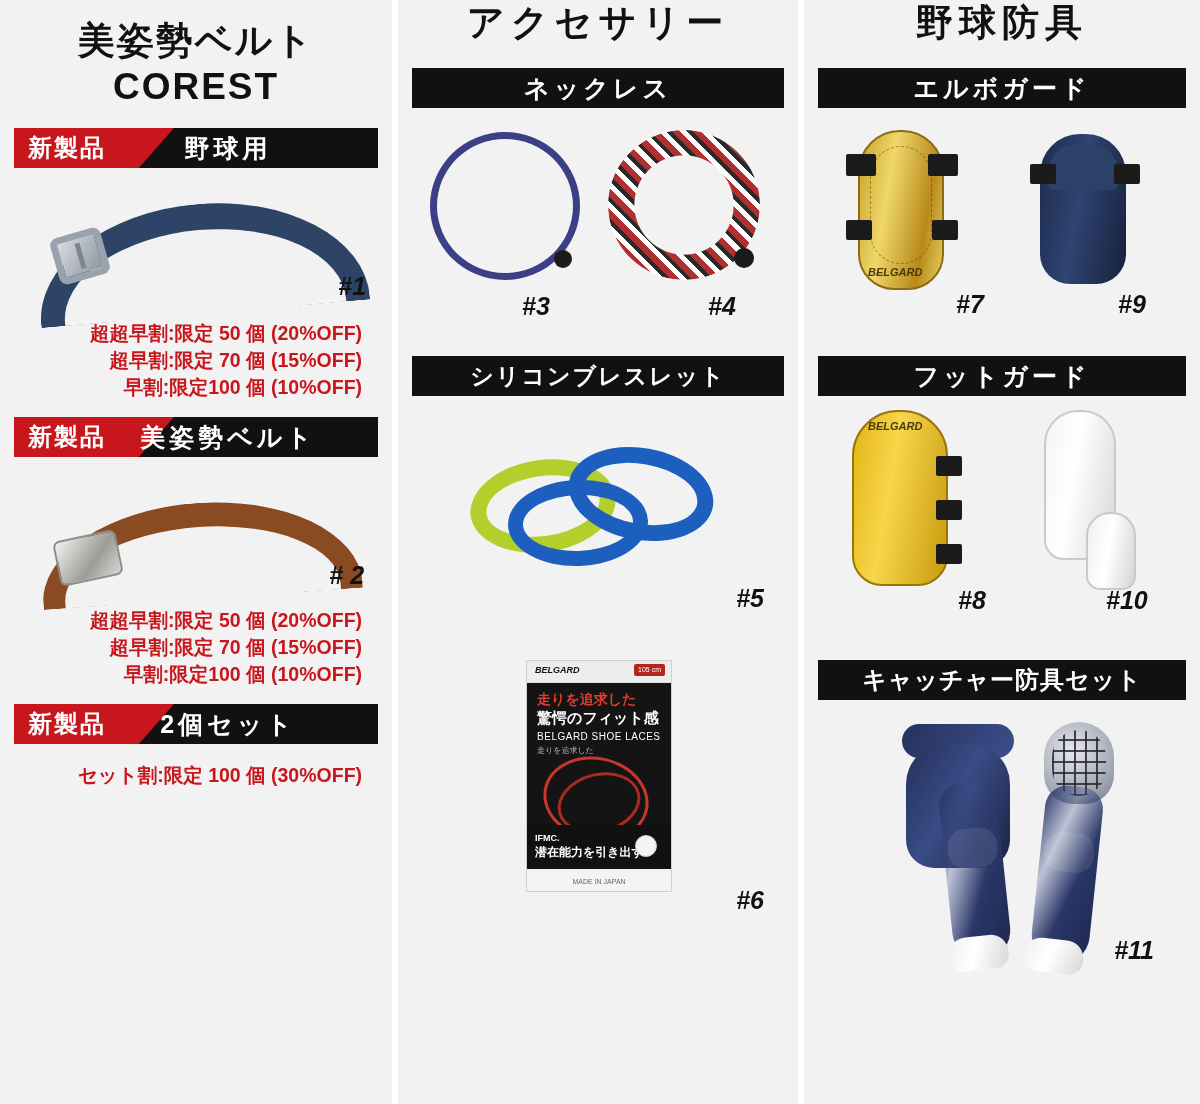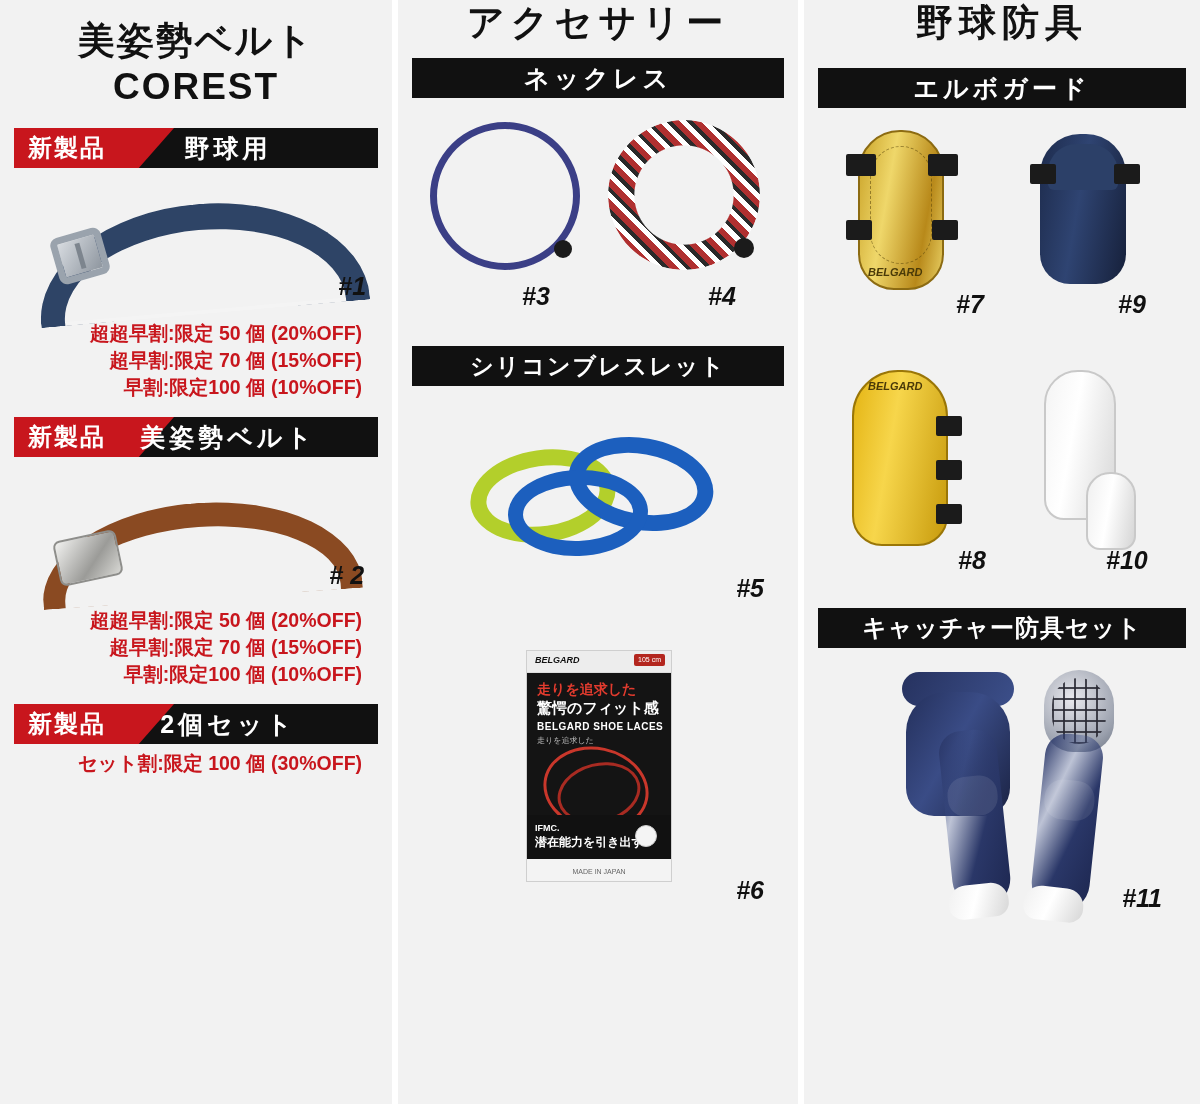--- a/index.html
+++ b/index.html
@@ -244,21 +244,21 @@
     font-size: 9px; font-weight: bold; font-style: italic; color: #111;
   }
   .pkg .size {
     position: absolute; top: 3px; right: 6px;
     font-size: 7px; color: #fff; background:#b3261e;
     padding: 2px 4px; border-radius: 2px; line-height: 1.1;
     text-align:center;
   }
   .pkg .l1 { position:absolute; top:30px; left:10px; color:#e23b2e; font-size:14px; font-weight:bold; }
   .pkg .l2 { position:absolute; top:48px; left:10px; color:#fff; font-size:15px; font-weight:bold; }
-  .pkg .l3 { position:absolute; top:70px; left:10px; color:#fff; font-size:10px; font-weight:bold; letter-spacing:.5px;}
+  .pkg .l3 { position:absolute; top:70px; left:10px; color:#fff; font-size:10px; font-weight:normal; letter-spacing:.5px;}
   .pkg .l4 { position:absolute; top:84px; left:10px; color:#bbb; font-size:8px; }
   .pkg .lace {
     position:absolute; top:96px; left:16px; width:106px; height:84px;
     border:3px solid #c9372b; border-radius:50%;
     transform: rotate(12deg);
   }
   .pkg .lace2 {
     position:absolute; top:112px; left:30px; width:84px; height:60px;
     border:3px solid #a82b22; border-radius:50%;
     transform: rotate(-14deg);
@@ -372,33 +372,33 @@
       </div>
     </div>
 
     <div class="sec" style="margin-top:16px;">
       <div class="banner with-tag">
         <span class="new-tag">新製品</span>
         <span class="btxt">2個セット</span>
       </div>
 
 
-      <div class="price-list" style="margin-top:6px;">
+      <div class="price-list" style="margin-top:18px;">
         <div>セット割:限定 100 個 (30%OFF)</div>
       </div>
     </div>
   </div>
 
   <div class="divider"></div>
 
   <div class="col col-2">
 
     <div class="col-title c2">アクセサリー</div>
 
-    <div class="sec" style="margin-top:12px;">
+    <div class="sec" style="margin-top:22px;">
       <div class="banner">
         <span class="btxt">ネックレス</span>
       </div>
 
       <div class="art" style="height:236px;">
         <div class="ring ring-navy" style="left:18px; top:24px; width:150px; height:148px;"></div>
         <div class="clasp" style="left:142px; top:142px; width:18px; height:18px;"></div>
         <div class="ring ring-stripe" style="left:196px; top:22px; width:152px; height:150px;"></div>
         <div class="clasp" style="left:322px; top:140px;"></div>
         <div class="sm-label" style="left:110px; top:184px;">#3</div>
@@ -467,51 +467,54 @@
         <div style="position:absolute; left:230px; top:36px; width:70px; height:46px; background:#2c4068; border-radius:28px 28px 6px 6px;"></div>
         <div class="strapblk" style="left:212px; top:56px; width:26px; height:20px;"></div>
         <div class="strapblk" style="left:296px; top:56px; width:26px; height:20px;"></div>
 
         <div class="sm-label" style="left:138px; top:182px;">#7</div>
         <div class="sm-label" style="left:300px; top:182px;">#9</div>
       </div>
     </div>
 
     <div class="sec" style="margin-top:12px;">
+      <div class="banner">
+        <span class="btxt">フットガード</span>
+      </div>
 
       <div class="art" style="height:244px;">
         <div class="fyellow" style="left:34px; top:14px;">
           <div style="position:absolute;left:14px;top:8px;font-size:11px;font-style:italic;font-weight:bold;color:#4a3a08;">BELGARD</div>
         </div>
         <div class="strapblk" style="left:118px; top:60px; width:26px; height:20px;"></div>
         <div class="strapblk" style="left:118px; top:104px; width:26px; height:20px;"></div>
         <div class="strapblk" style="left:118px; top:148px; width:26px; height:20px;"></div>
 
         <div class="fwhite" style="left:226px; top:14px;"></div>
         <div class="fwhite2" style="left:268px; top:116px;"></div>
 
         <div class="sm-label" style="left:140px; top:190px;">#8</div>
         <div class="sm-label" style="left:288px; top:190px;">#10</div>
       </div>
     </div>
 
-    <div class="sec" style="margin-top:8px;">
+    <div class="sec" style="margin-top:20px;">
       <div class="banner">
         <span class="btxt" style="font-size:24px;letter-spacing:1px;">キャッチャー防具セット</span>
       </div>
 
       <div class="art" style="height:280px;">
         <div class="shoulder" style="left:84px; top:24px;"></div>
         <div class="chest" style="left:88px; top:44px;"></div>
         <div class="mask" style="left:226px; top:22px;"></div>
         <div class="legg" style="left:128px; top:82px; transform:rotate(-6deg);">
           <div class="knee"></div>
             <div class="toe"></div>
         </div>
         <div class="legg" style="left:220px; top:86px; transform:rotate(6deg);">
           <div class="knee"></div>
             <div class="toe"></div>
         </div>
-        <div class="sm-label" style="right:24px; top:236px;">#11</div>
+        <div class="sm-label" style="right:32px; top:236px;">#11</div>
       </div>
     </div>
   </div>
 </div>
 
 </body></html>

